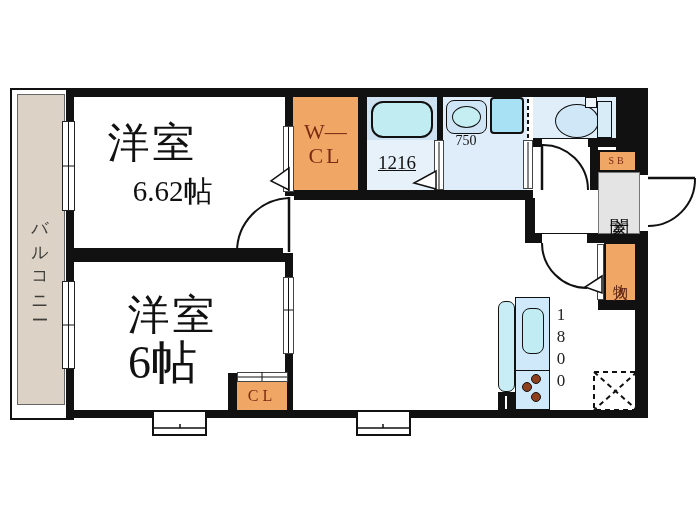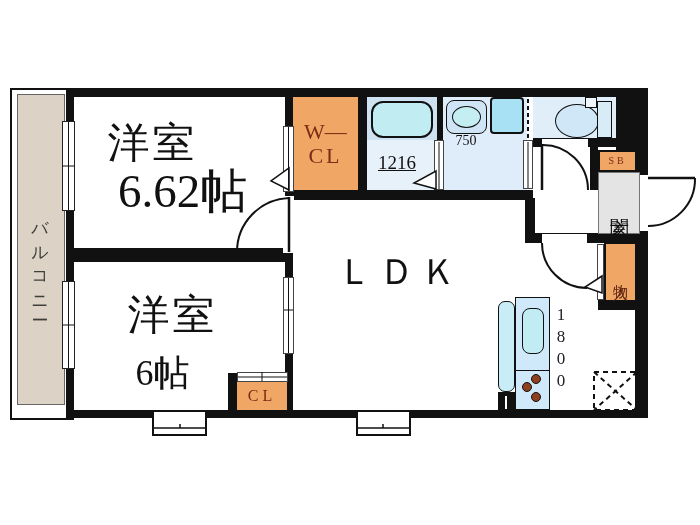--- a/index.html
+++ b/index.html
@@ -123,26 +123,25 @@
     <line x1="262" y1="372" x2="262" y2="381" stroke="#111" stroke-width="1"></line>
     <line x1="439" y1="142" x2="439" y2="189" stroke="#111" stroke-width="1"></line>
     <line x1="528" y1="142" x2="528" y2="188" stroke="#111" stroke-width="1"></line>
 
     <line x1="506" y1="396" x2="506" y2="409" stroke="#fff" stroke-width="2"></line>
   </svg>
 
   <div class="txt vtxt" style="left:24px;top:170px;width:32px;height:185px;font-size:17px;letter-spacing:6px;color:#3f3f3a;">バルコニー</div>
 
   <div class="txt" style="left:70px;top:118px;width:165px;height:50px;font-size:42px;letter-spacing:3px;">洋室</div>
-  <div class="txt" style="left:80px;top:166px;width:205px;height:50px;font-size:47px;">6.62帖</div>
+  <div class="txt" style="left:70px;top:166px;width:205px;height:50px;font-size:29px;">6.62帖</div>
 
   <div class="txt" style="left:90px;top:290px;width:165px;height:50px;font-size:42px;letter-spacing:3px;">洋室</div>
-  <div class="txt" style="left:80px;top:348px;width:165px;height:50px;font-size:36px;">6帖</div>
+  <div class="txt" style="left:80px;top:338px;width:165px;height:50px;font-size:46px;">6帖</div>
 
-  <div class="txt" style="left:320px;top:250px;width:160px;height:44px;font-size:36px;letter-spacing:6px;">ＬＤＫ</div>
 
   <div class="txt accent" style="left:293px;top:100px;width:65px;height:88px;font-size:22px;flex-direction:column;gap:2px;">
     <span>W—</span>
     <span style="letter-spacing:3px;">CL</span>
   </div>
 
   <div class="txt" style="left:367px;top:150px;width:60px;height:24px;font-size:19px;text-decoration:underline;">1216</div>
   <div class="txt" style="left:441px;top:130px;width:50px;height:22px;font-size:14px;">750</div>
   <div class="txt vtxt" style="left:550px;top:299px;width:22px;height:100px;font-size:17px;letter-spacing:3px;color:#222;">1800</div>
 

